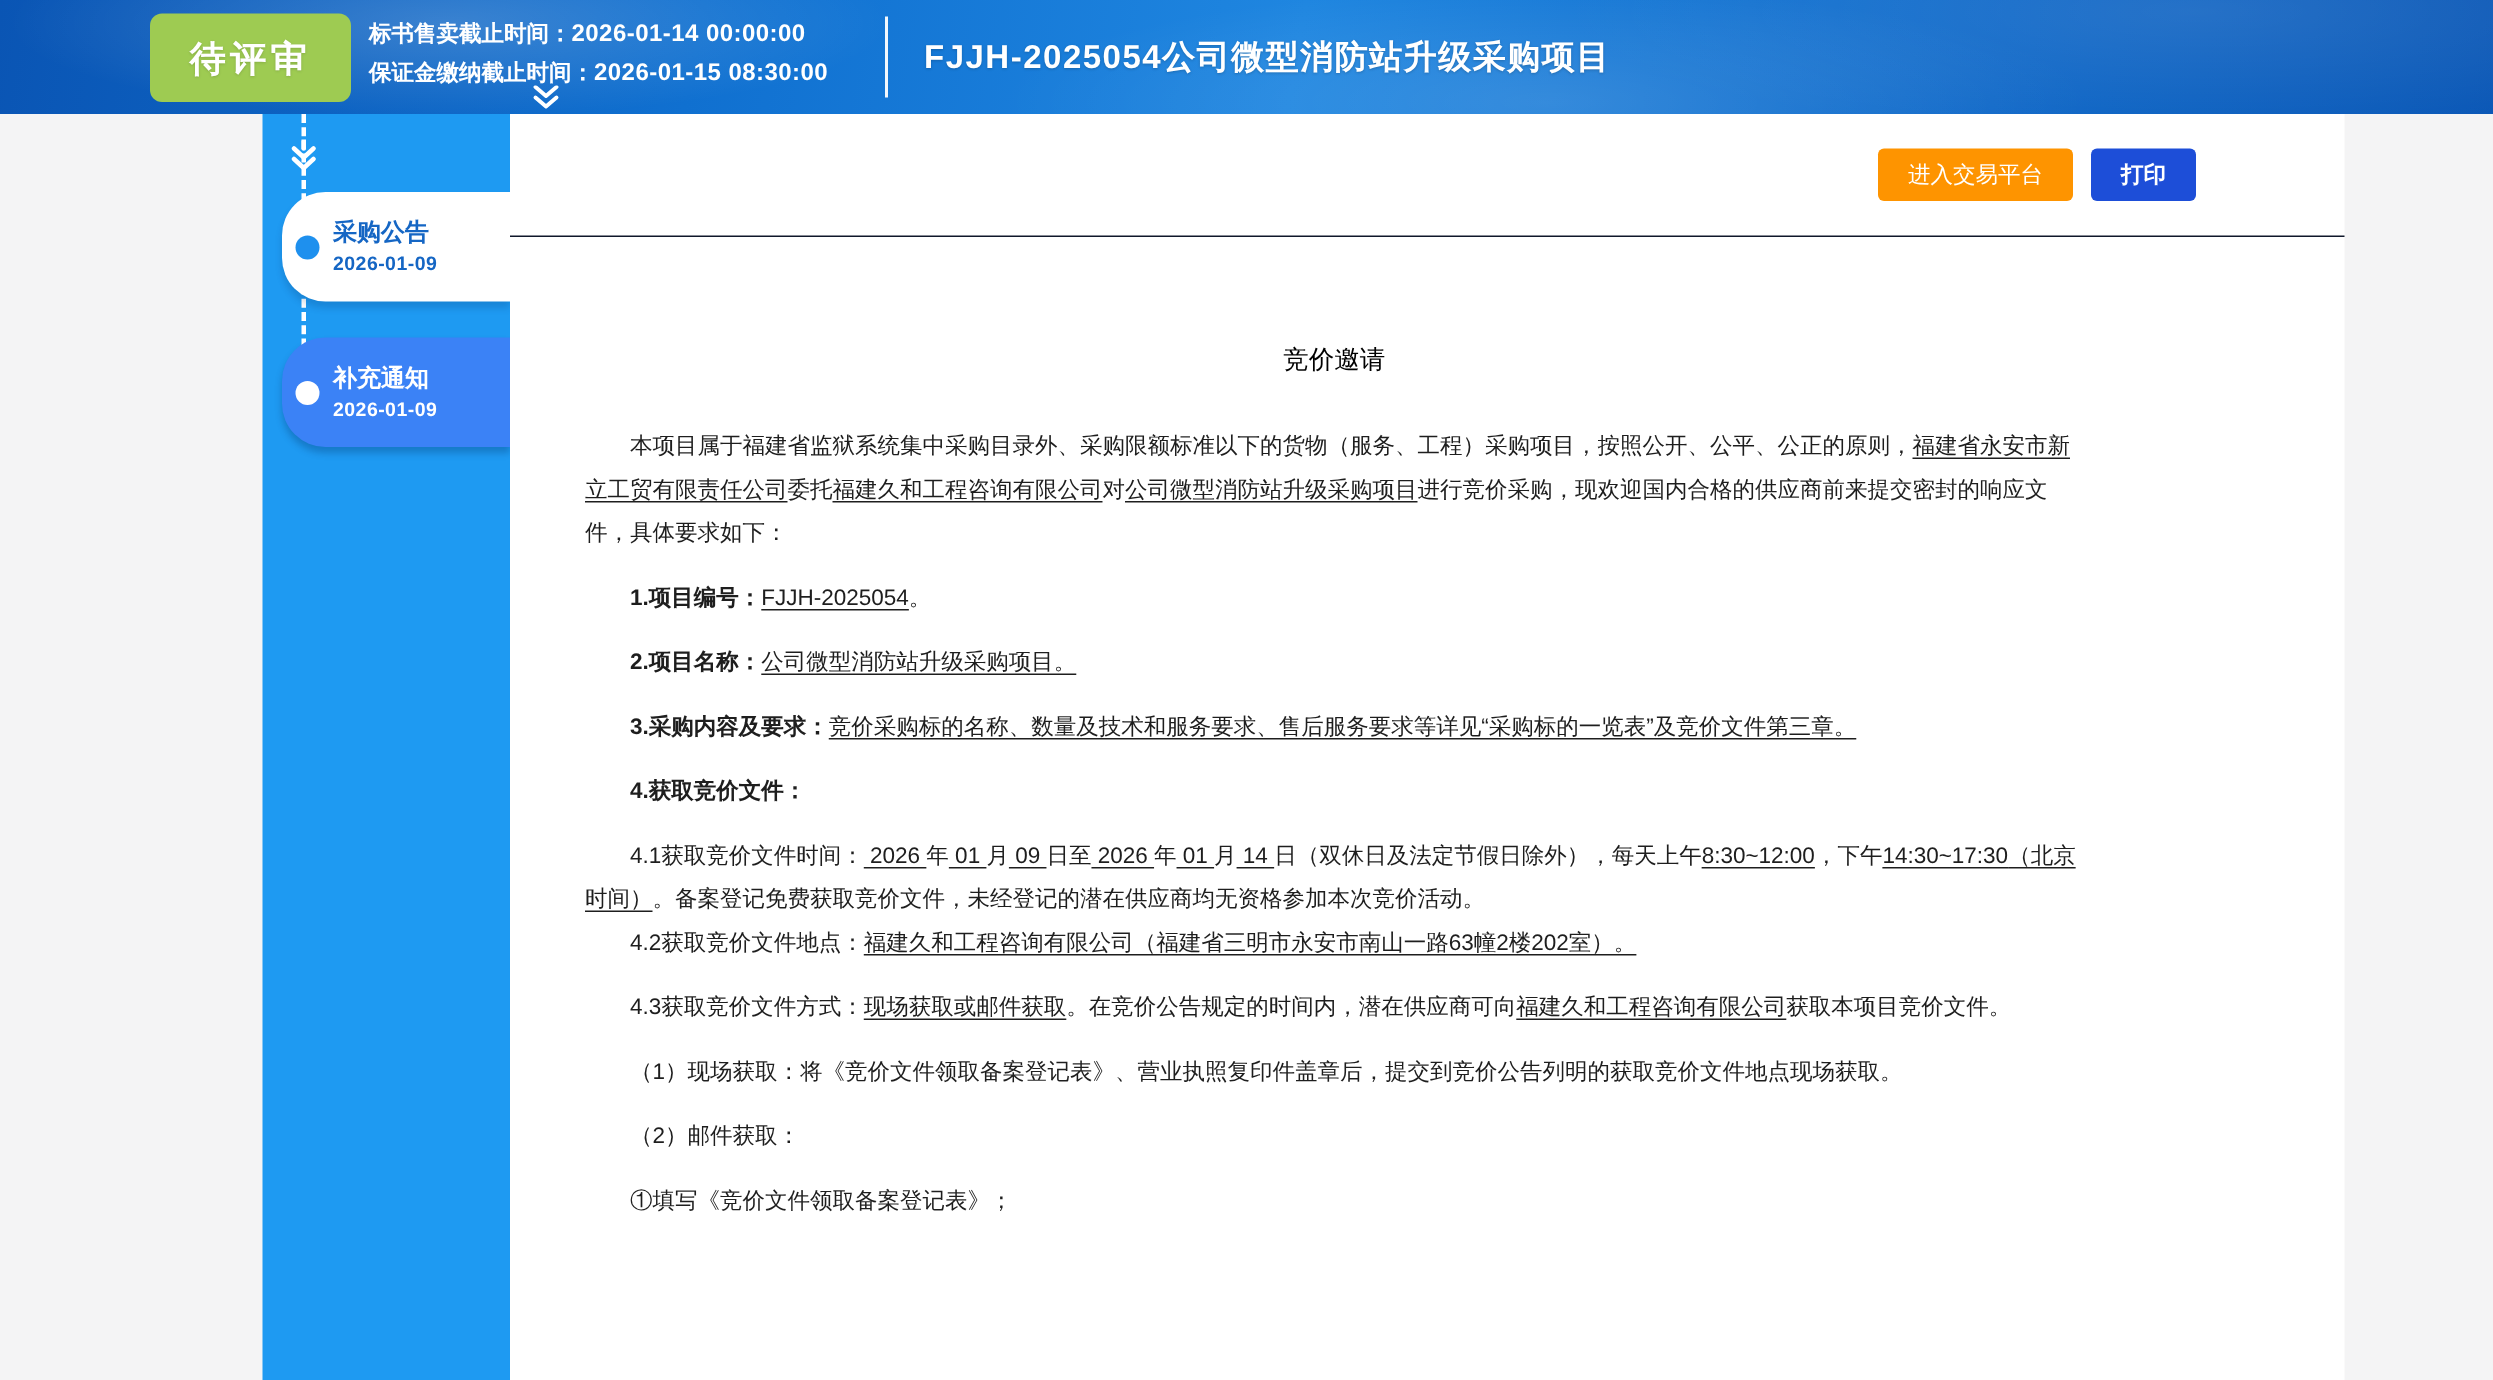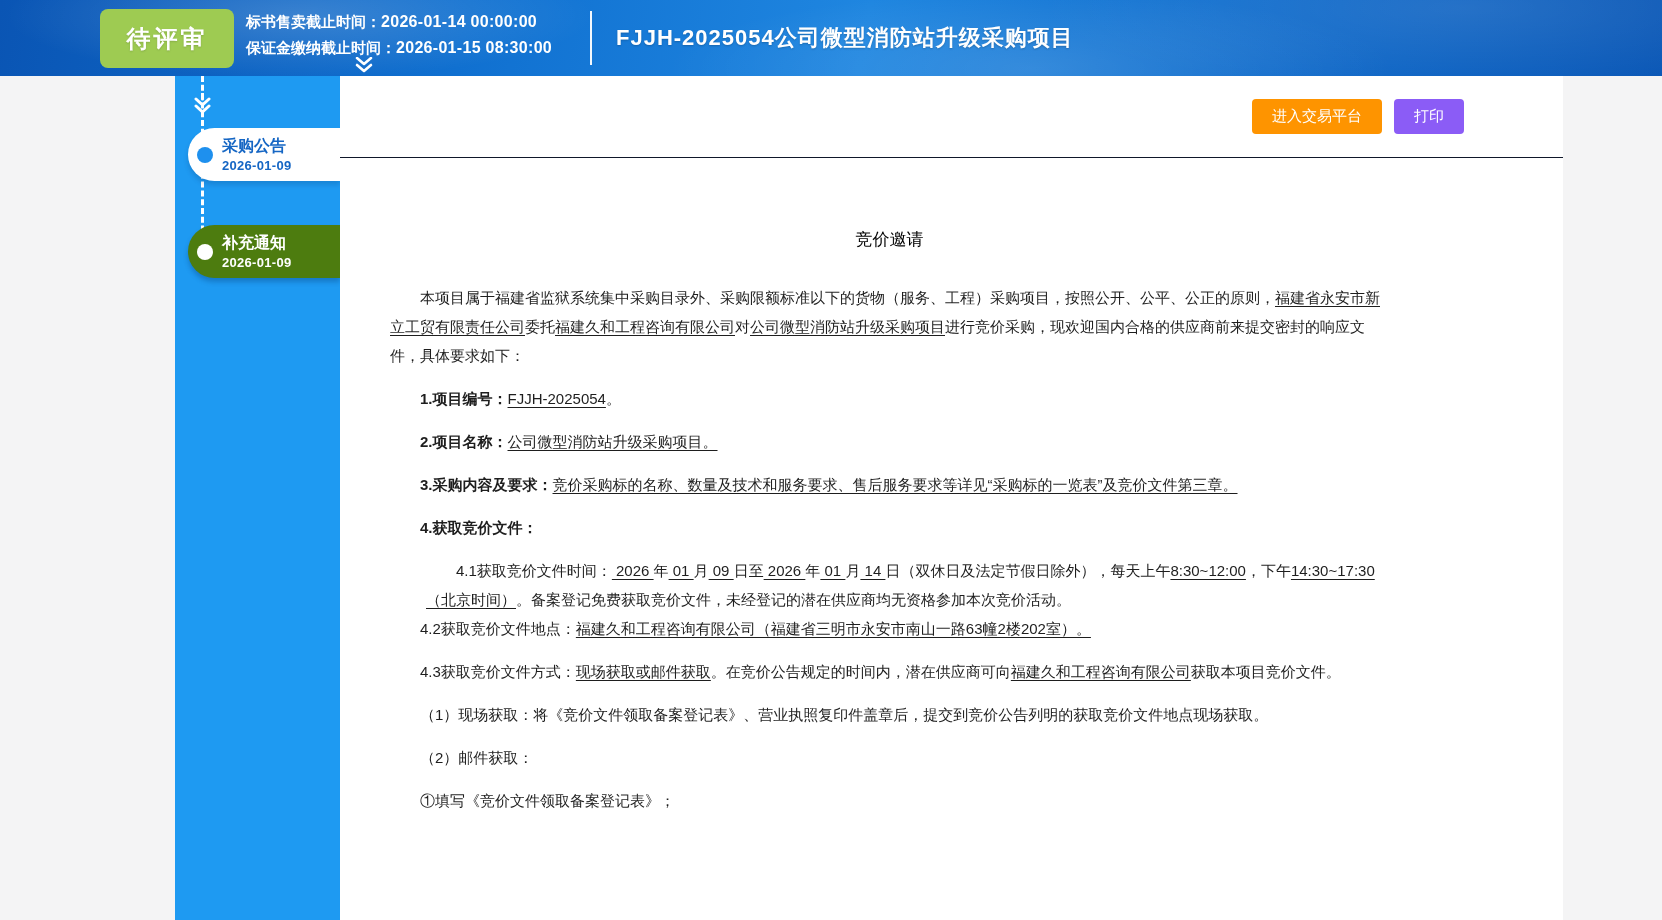--- a/index.html
+++ b/index.html
@@ -38,55 +38,55 @@
     display:flex; align-items:center;
     color:#fff; font-size:22px; font-weight:bold; letter-spacing:1px;
     text-shadow:0 1px 2px rgba(0,0,0,0.2);
   }
 
   
   .sidebar { position:absolute; left:175px; top:76px; width:165px; bottom:0; background:#1e9af2; }
   .timeline-line { position:absolute; left:26px; top:0; height:182px; border-left:3px dashed #ffffff; }
   .timeline-arrow { position:absolute; left:19px; top:17px; width:17px; height:22px; }
   .timeline-item {
-    position:absolute; left:13px; width:152px; height:53px;
+    position:absolute; left:13px; width:152px; height:73px;
     border-radius:29px 0 0 29px; padding-left:34px;
     display:flex; flex-direction:column; justify-content:center;
     box-shadow:0 4px 5px rgba(0,40,90,0.28); cursor:pointer;
   }
   .timeline-item .dot {
     position:absolute; left:9px; top:50%; transform:translateY(-50%);
     width:16px; height:16px; border-radius:50%;
   }
   .timeline-item.active { background:#ffffff; color:#1566c4; box-shadow:0 4px 5px rgba(0,40,90,0.18); }
   .timeline-item.active .dot { background:#1e90ee; }
-  .timeline-item.inactive { background:#4d7c0f; color:#ffffff; }
+  .timeline-item.inactive { background:#3b82f6; color:#ffffff; }
   .timeline-item.inactive .dot { background:#ffffff; }
   .timeline-item .tl-label { font-size:16px; font-weight:bold; line-height:22px; }
   .timeline-item .tl-date { font-size:13px; font-weight:bold; line-height:17px; letter-spacing:0.3px; }
 
   
   .content { position:absolute; left:340px; top:76px; right:99px; bottom:0; background:#fff; }
   .toolbar {
     height:82px; border-bottom:1px solid #0f172a;
     display:flex; align-items:center; justify-content:flex-end;
     padding-right:99px; gap:12px;
   }
   .btn {
     height:35px; border:none; border-radius:4px;
     color:#fff; font-size:15px; font-family:inherit; cursor:pointer;
     display:inline-flex; align-items:center; justify-content:center;
   }
   .btn-enter { background:#fe9400; padding:0 20px; }
-  .btn-print { background:#8b5cf6; padding:12px 20px; }
+  .btn-print { background:#1d4ed8; padding:12px 20px;font-weight:bold; }
 
   .doc { padding:70px 174px 40px 50px; color:#1e1e1e; font-size:15px; }
   .doc-title { text-align:center; font-size:17px; font-weight:normal; color:#000; margin:0 0 32px 0; }
   .doc p { margin:14px 0; line-height:29px; text-indent:2em; }
-  .doc p.no-gap-below { margin-bottom:0;margin-left:36px; }
+  .doc p.no-gap-below { margin-bottom:0; }
   .doc p.no-gap-above { margin-top:0; }
   .run-b { font-weight:bold; }
   .run-u { text-decoration:underline; text-underline-offset:3px; }
 </style>
 </head>
 <body>
 
 <div class="page">
 
   <header class="top-bar">

